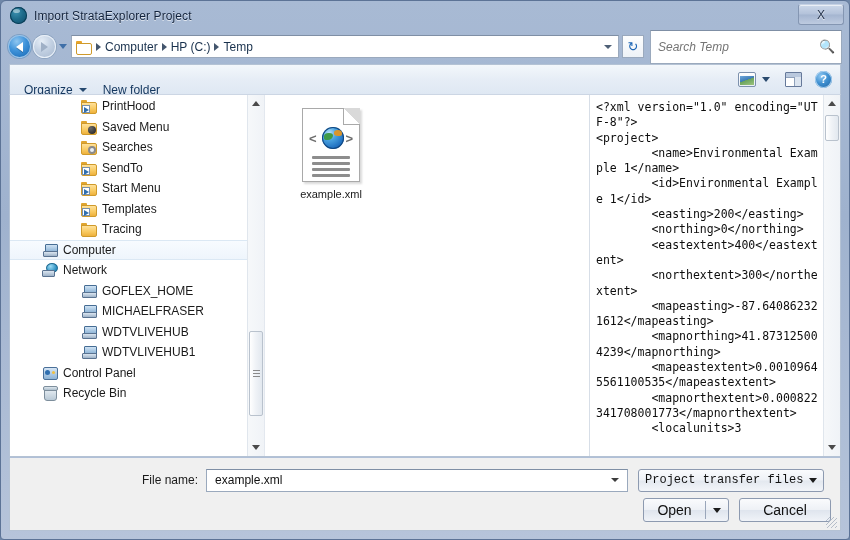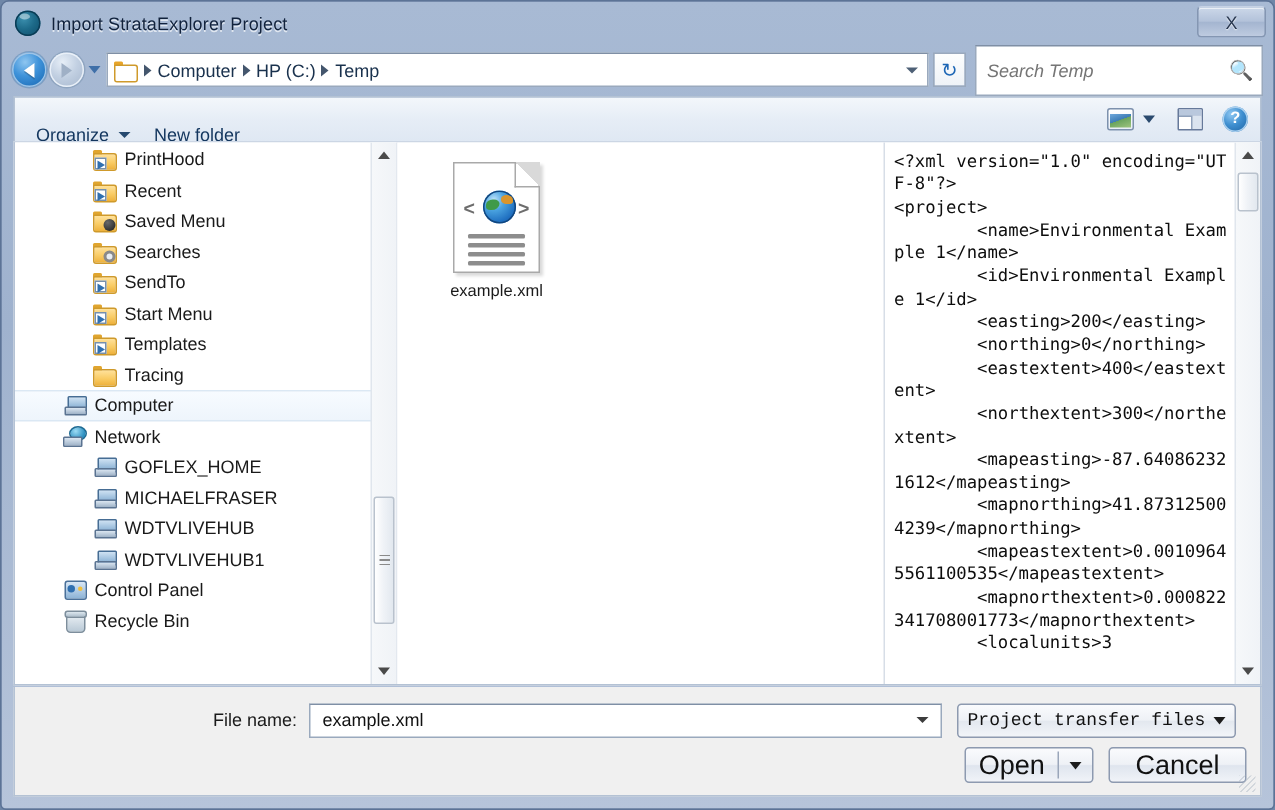--- a/index.html
+++ b/index.html
@@ -191,21 +191,21 @@
   .tree-pane {
     width: 255px; flex:0 0 auto; background:#fff;
     position: relative; overflow: hidden;
     border-right: 1px solid #e3e8ef;
   }
   .tree-list { padding-top: 1px; }
   .tree-item {
     height: 20.5px; display:flex; align-items:center; gap:6px;
     padding-left: 32px; font-size: 12px; color:#1a1a1a; white-space: nowrap;
   }
-  .tree-item.indent2 { padding-left: 52px; }
+  .tree-item.indent2 { padding-left: 36px; margin-left: 35px; }
   .tree-item.selected {
     background: linear-gradient(180deg,#f7fbff 0%, #eef5fc 100%);
     border-top:1px solid #dbe8f4; border-bottom:1px solid #dbe8f4;
     height: 20.5px;
   }
   .ti-label { overflow:hidden; }
 
   
   .ic { width:15px;height:14px;flex:0 0 auto;position:relative;}
   .ic-folder::before{content:"";position:absolute;left:0;top:1px;width:6px;height:3px;background:#e0a52f;border-radius:1px 1px 0 0;}
@@ -366,21 +366,21 @@
     flex:0 0 auto;
     width:0;height:0;border-left:4px solid transparent;border-right:4px solid transparent;
     border-top:5px solid #1c1c1c;
   }
   .btn-row {
     position:absolute; right:9px; top:40px; display:flex; align-items:center; gap:10px;
   }
   .btn {
     height:24px; border:1px solid #8d9ab0; border-radius:3px;
     background: linear-gradient(180deg,#fafbfd 0%, #eef1f6 48%, #dfe5ee 52%, #f0f3f8 100%);
-    font-size:18px; color:#111;
+    font-size:14px; color:#111;
     display:flex; align-items:center; justify-content:center;
   }
   .btn.open { width: 86px; padding:0; position:relative; }
   .open-text { flex:1 1 auto; text-align:center; }
   .open-sep { width:1px; align-self:stretch; background:#9aa6ba; margin:2px 0; }
   .open-caret-wrap { width:22px; display:flex;align-items:center;justify-content:center;}
   .open-caret {
     width:0;height:0;border-left:4px solid transparent;border-right:4px solid transparent;
     border-top:5px solid #1c1c1c;
   }
@@ -453,26 +453,20 @@
 
   <div class="content">
 
     <div class="tree-pane">
       <div class="tree-list" id="tree-list">
           <div class="tree-item indent2">
             <span class="ic ic-shortcut">
               <span class="badge"></span>
             </span>
             <span class="ti-label">PrintHood</span>
-          </div>
-          <div class="tree-item indent2">
-            <span class="ic ic-shortcut">
-              <span class="badge"></span>
-            </span>
-            <span class="ti-label">Recent</span>
           </div>
           <div class="tree-item indent2">
             <span class="ic ic-games">
               <span class="badge"></span>
             </span>
             <span class="ti-label">Saved Menu</span>
           </div>
           <div class="tree-item indent2">
             <span class="ic ic-search">
               <span class="badge"></span>

